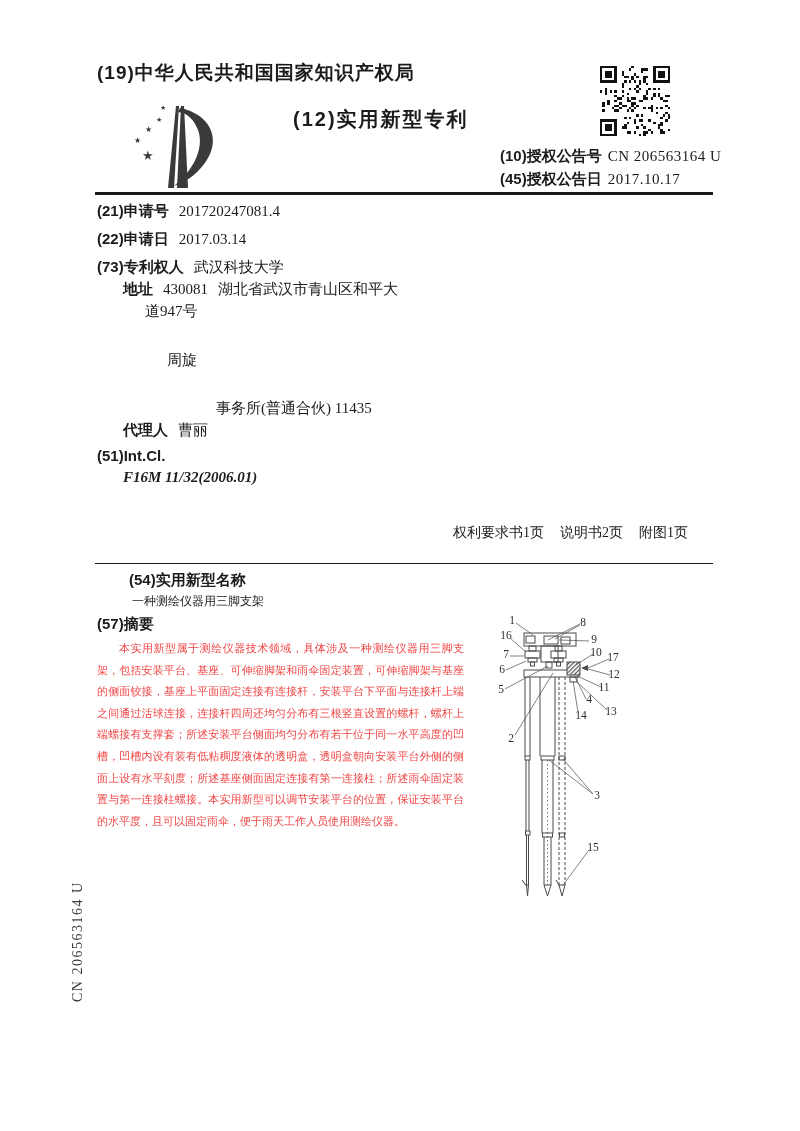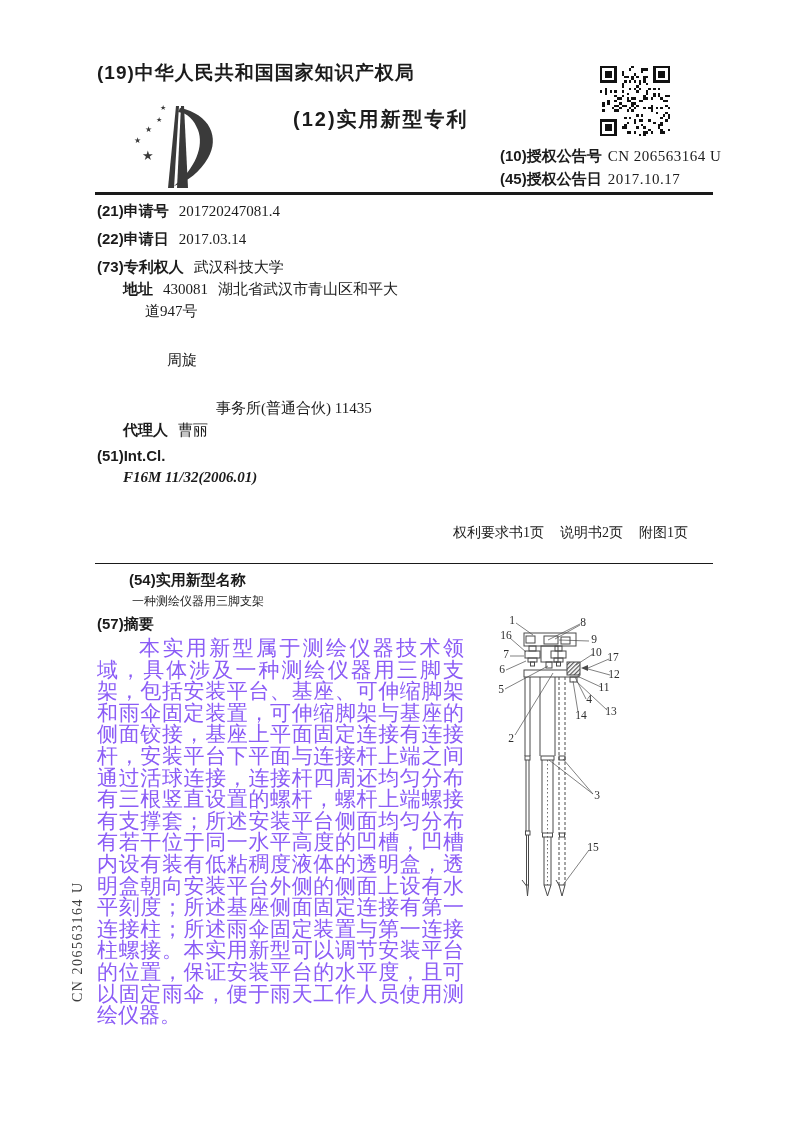--- a/index.html
+++ b/index.html
@@ -12,22 +12,22 @@
   .doctype{left:293px;top:106px;font-size:20px;letter-spacing:2px;}
   .publine{font-size:15px;white-space:nowrap;}
   .publine .v{font-weight:400;font-family:"Liberation Serif","DejaVu Serif",serif;margin-left:6px;letter-spacing:0.5px;}
   .row{position:absolute;font-size:15px;white-space:nowrap;}
   .row .lab{font-family:"Liberation Sans","DejaVu Sans",sans-serif;font-weight:700;}
   .row .val{margin-left:10px;}
   .cont{position:absolute;font-size:15px;white-space:nowrap;}
   .pages{left:453px;top:524px;font-size:14px;white-space:nowrap;}
   .pages span{margin-right:16px;}
   .sec-label{font-size:15px;}
-  .abstract{left:97px;top:638px;width:367px;font-size:21px;line-height:21.6px;
-            text-align:justify;text-indent:2em;color:#8b5cf6;}
+  .abstract{left:97px;top:638px;width:367px;font-size:11px;line-height:21.6px;
+            text-align:justify;text-indent:2em;color:#ef4444;}
   .side-num{left:70px;top:1002px;transform:rotate(-90deg);transform-origin:left top;
             font-size:14px;letter-spacing:1.5px;color:#3d3d3d;white-space:nowrap;}
   .figwrap{left:455px;top:598px;width:250px;height:310px;}
   .ital{font-style:italic;}
 </style>
 </head>
 <body>
 
 <div class="page">
 

